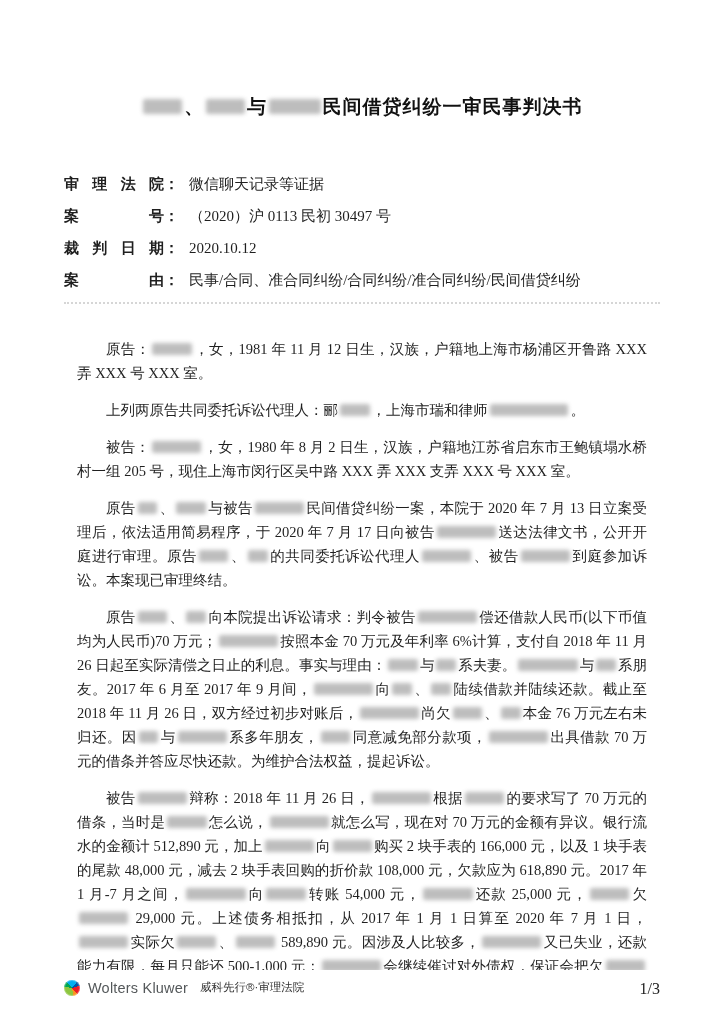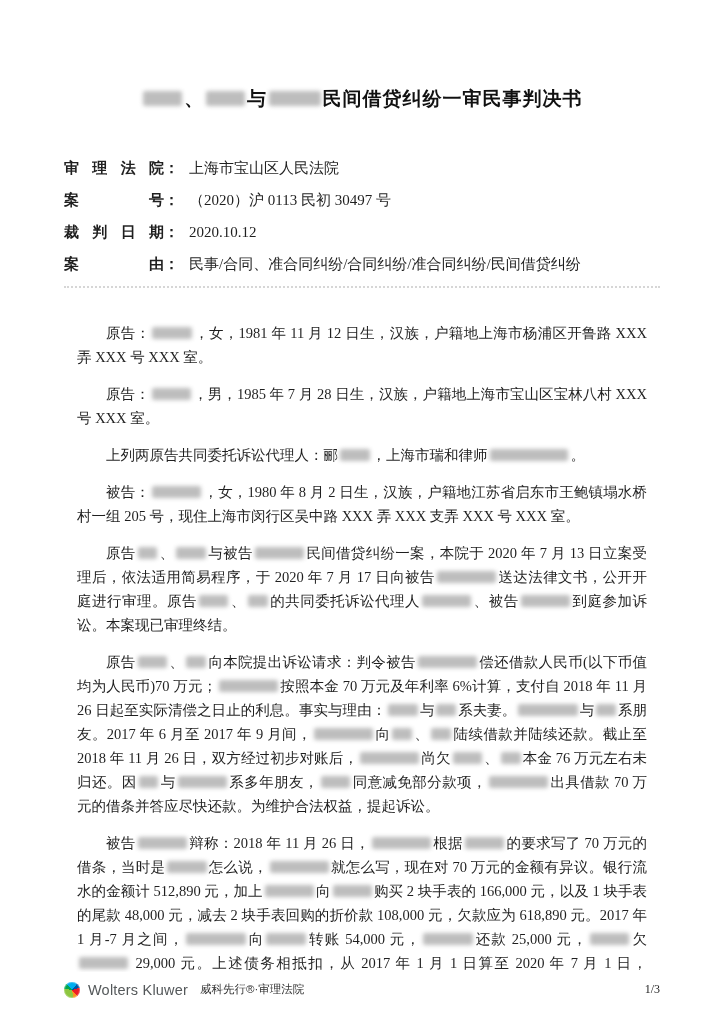--- a/index.html
+++ b/index.html
@@ -9,21 +9,21 @@
     background: #ffffff;
     box-sizing: border-box;
     padding: 82px 64px 26px 64px;
     display: flex;
     flex-direction: column;
     overflow: hidden;
     font-family: "Liberation Serif", "DejaVu Serif", serif;
     color: #1f1f1f;
   }
   .doc-title {
-    margin: 4px;
+    margin: 12px;
     text-align: center;
     font-size: 19px;
     font-weight: 700;
     color: #111;
     letter-spacing: 1px;
     line-height: 26px;
   }
   .meta { margin-top: 36px; }
   .meta-row {
     display: flex;
@@ -89,35 +89,35 @@
     letter-spacing: 0.2px;
   }
   .wk-product {
     margin-left: 12px;
     font-size: 11.5px;
     color: #333;
   }
   .page-num {
     margin-left: auto;
     align-self: flex-start;
-    font-size: 12px;
+    font-size: 16px;
     color: #222;
     font-family: "Liberation Serif", "DejaVu Serif", serif;
   }
 </style>
 </head>
 <body>
 
 <h1 class="doc-title"><span class="blur" style="width:2.04em"></span>、<span class="blur" style="width:2.04em"></span>与<span class="blur" style="width:2.72em"></span>民间借贷纠纷一审民事判决书</h1>
 
 <div class="meta">
     <div class="meta-row">
       <span class="meta-label">审理法院</span>
       <span class="meta-colon">：</span>
-      <span class="meta-value">上海市宝山区人民法院</span>
+      <span class="meta-value">微信聊天记录等证据</span>
     </div>
     <div class="meta-row">
       <span class="meta-label">案号</span>
       <span class="meta-colon">：</span>
       <span class="meta-value">（2020）沪 0113 民初 30497 号</span>
     </div>
     <div class="meta-row">
       <span class="meta-label">裁判日期</span>
       <span class="meta-colon">：</span>
       <span class="meta-value">2020.10.12</span>
@@ -126,21 +126,20 @@
       <span class="meta-label">案由</span>
       <span class="meta-colon">：</span>
       <span class="meta-value">民事/合同、准合同纠纷/合同纠纷/准合同纠纷/民间借贷纠纷</span>
     </div>
   </div>
 
 <hr class="divider">
 
 <div class="doc-body">
     <p class="para">原告：<span class="blur" style="width:2.72em"></span>，女，1981 年 11 月 12 日生，汉族，户籍地上海市杨浦区开鲁路 XXX 弄 XXX 号 XXX 室。</p>
-    <p class="para">原告：<span class="blur" style="width:2.72em"></span>，男，1985 年 7 月 28 日生，汉族，户籍地上海市宝山区宝林八村 XXX 号 XXX 室。</p>
     <p class="para">上列两原告共同委托诉讼代理人：郦<span class="blur" style="width:2.04em"></span>，上海市瑞和律师<span class="blur" style="width:5.44em"></span>。</p>
     <p class="para">被告：<span class="blur" style="width:3.40em"></span>，女，1980 年 8 月 2 日生，汉族，户籍地江苏省启东市王鲍镇塌水桥村一组 205 号，现住上海市闵行区吴中路 XXX 弄 XXX 支弄 XXX 号 XXX 室。</p>
     <p class="para">原告<span class="blur" style="width:1.36em"></span>、<span class="blur" style="width:2.04em"></span>与被告<span class="blur" style="width:3.40em"></span>民间借贷纠纷一案，本院于 2020 年 7 月 13 日立案受理后，依法适用简易程序，于 2020 年 7 月 17 日向被告<span class="blur" style="width:4.08em"></span>送达法律文书，公开开庭进行审理。原告<span class="blur" style="width:2.04em"></span>、<span class="blur" style="width:1.36em"></span>的共同委托诉讼代理人<span class="blur" style="width:3.40em"></span>、被告<span class="blur" style="width:3.40em"></span>到庭参加诉讼。本案现已审理终结。</p>
     <p class="para">原告<span class="blur" style="width:2.04em"></span>、<span class="blur" style="width:1.36em"></span>向本院提出诉讼请求：判令被告<span class="blur" style="width:4.08em"></span>偿还借款人民币(以下币值均为人民币)70 万元；<span class="blur" style="width:4.08em"></span>按照本金 70 万元及年利率 6%计算，支付自 2018 年 11 月 26 日起至实际清偿之日止的利息。事实与理由：<span class="blur" style="width:2.04em"></span>与<span class="blur" style="width:1.36em"></span>系夫妻。<span class="blur" style="width:4.08em"></span>与<span class="blur" style="width:1.36em"></span>系朋友。2017 年 6 月至 2017 年 9 月间，<span class="blur" style="width:4.08em"></span>向<span class="blur" style="width:1.36em"></span>、<span class="blur" style="width:1.36em"></span>陆续借款并陆续还款。截止至 2018 年 11 月 26 日，双方经过初步对账后，<span class="blur" style="width:4.08em"></span>尚欠<span class="blur" style="width:2.04em"></span>、<span class="blur" style="width:1.36em"></span>本金 76 万元左右未归还。因<span class="blur" style="width:1.36em"></span>与<span class="blur" style="width:3.40em"></span>系多年朋友，<span class="blur" style="width:2.04em"></span>同意减免部分款项，<span class="blur" style="width:4.08em"></span>出具借款 70 万元的借条并答应尽快还款。为维护合法权益，提起诉讼。</p>
     <p class="para">被告<span class="blur" style="width:3.40em"></span>辩称：2018 年 11 月 26 日，<span class="blur" style="width:4.08em"></span>根据<span class="blur" style="width:2.72em"></span>的要求写了 70 万元的借条，当时是<span class="blur" style="width:2.72em"></span>怎么说，<span class="blur" style="width:4.08em"></span>就怎么写，现在对 70 万元的金额有异议。银行流水的金额计 512,890 元，加上<span class="blur" style="width:3.40em"></span>向<span class="blur" style="width:2.72em"></span>购买 2 块手表的 166,000 元，以及 1 块手表的尾款 48,000 元，减去 2 块手表回购的折价款 108,000 元，欠款应为 618,890 元。2017 年 1 月-7 月之间，<span class="blur" style="width:4.08em"></span>向<span class="blur" style="width:2.72em"></span>转账 54,000 元，<span class="blur" style="width:3.40em"></span>还款 25,000 元，<span class="blur" style="width:2.72em"></span>欠<span class="blur" style="width:3.40em"></span> 29,000 元。上述债务相抵扣，从 2017 年 1 月 1 日算至 2020 年 7 月 1 日，<span class="blur" style="width:3.40em"></span>实际欠<span class="blur" style="width:2.72em"></span>、<span class="blur" style="width:2.72em"></span> 589,890 元。因涉及人比较多，<span class="blur" style="width:4.08em"></span>又已失业，还款能力有限，每月只能还 500-1,000 元；<span class="blur" style="width:4.08em"></span>会继续催讨对外债权，保证会把欠<span class="blur" style="width:2.72em"></span>、<span class="blur" style="width:2.72em"></span>的钱款还清。<span class="blur" style="width:4.08em"></span>连本金都没有能力归还，更没有能力还利息。</p>
     <p class="para">原告<span class="blur" style="width:2.04em"></span>、<span class="blur" style="width:1.36em"></span>围绕诉讼请求依法提交了《借条》、银行卡流水、招商银行账户历史交易明细表、中国农业银行银行卡交易明细清单、借记卡账户历史明细清单、转账凭证、微信聊天记录等证据，被告围绕抗辩依法提交了借记卡账户历史明细清单、微信聊天记录、转账凭证、上海公安局案(事)件接报回执单等。双方当事人对上述证据均无异议，本院予以认定。根据相关证据及双方所作陈述，本院确认如下事实：</p>
   </div>
 
 <footer class="footer">
   <span class="wk-logo"></span>

